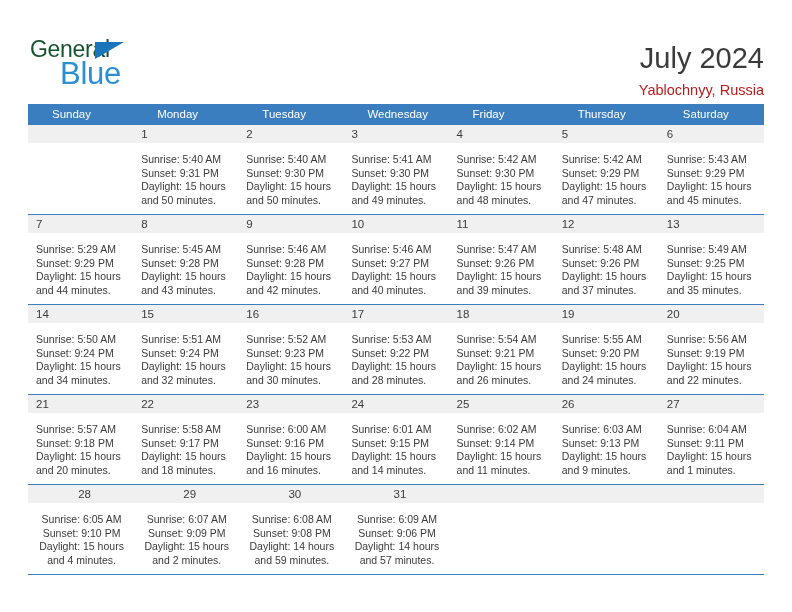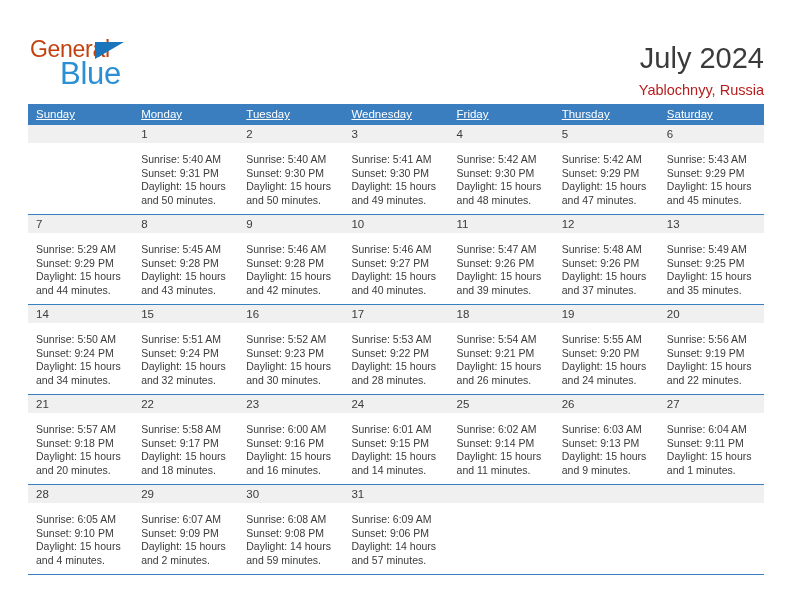--- a/index.html
+++ b/index.html
@@ -37,21 +37,21 @@
     top: 8px;
     width: 200px;
     height: 56px;
   }
   .logo-general {
     position: absolute;
     left: 2px;
     top: 0px;
     font-size: 23px;
     letter-spacing: -0.3px;
-    color: #c2410c;
+    color: #14532d;
     font-family: "Liberation Sans", sans-serif;
   }
   .logo-triangle {
     position: absolute;
     left: 67px;
     top: 6px;
     width: 0;
     height: 0;
     border-left: 29px solid #1b75bb;
     border-bottom: 17px solid transparent;
@@ -98,35 +98,35 @@
   .weekday-row {
     display: flex;
     background: #3a7ebf;
     height: 21px;
   }
   .weekday {
     flex: 1 1 0;
     color: #ffffff;
     font-size: 11.5px;
     line-height: 21px;
-    padding-left: 8px;
+    padding-left: 24px;
     box-sizing: border-box;
     white-space: nowrap;
     overflow: hidden;
-    text-decoration: underline;
   }
 
   .week-row {
     display: flex;
     height: 90px;
     border-bottom: 1px solid #3a7ebf;
     box-sizing: border-box;
   }
   .week-row:last-child {
     border-bottom: 1px solid #3a7ebf;
+    text-align: center;
   }
 
   .day-cell {
     flex: 1 1 0;
     box-sizing: border-box;
     position: relative;
     overflow: hidden;
   }
   .day-cell.empty .daynum-band {
     background: #f0f0f0;

